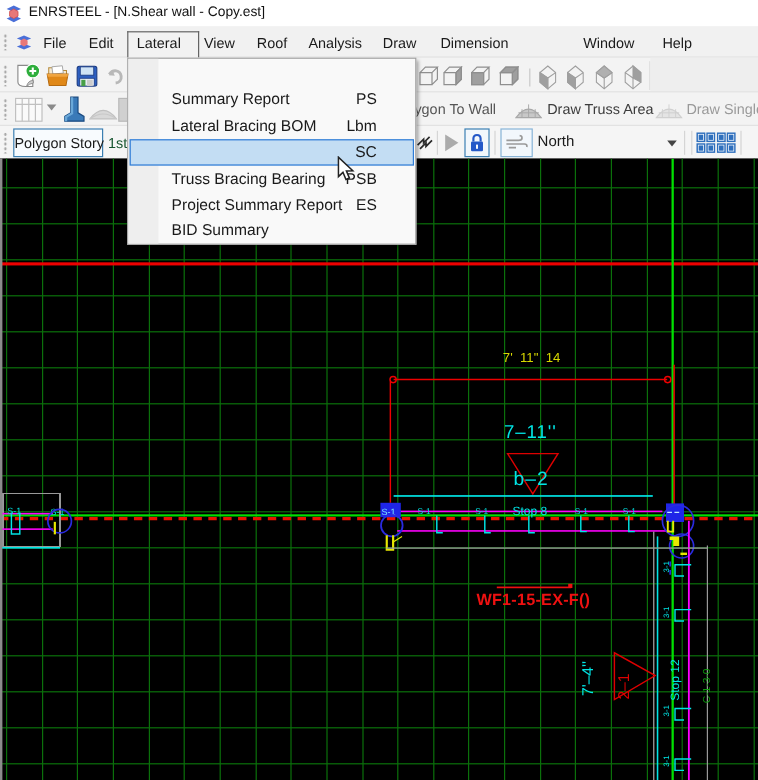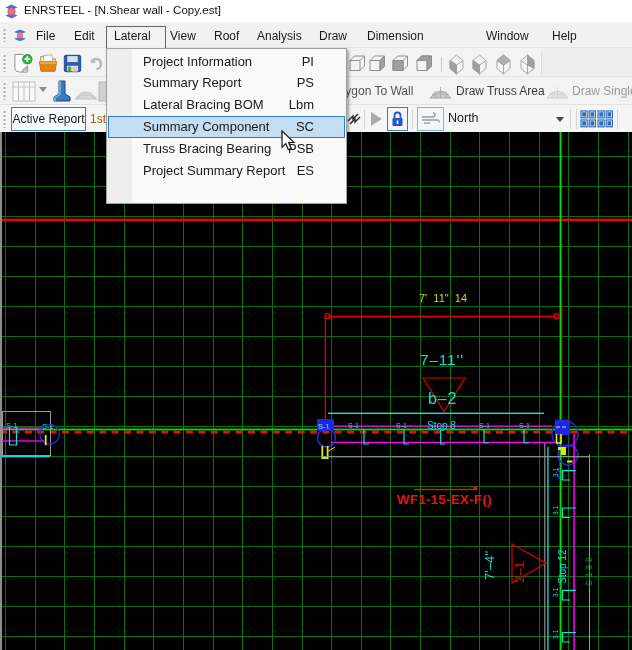--- a/index.html
+++ b/index.html
@@ -159,22 +159,22 @@
   </svg>
   <div class="abs" style="left:456px;top:7px;font-size:12px;color:#3c3c3c;">Draw Truss Area</div>
   <svg class="abs" style="left:546px;top:6px;" width="23" height="17">
     <path d="M1 15 Q11.5 1 22 15 Z" fill="#e4e4e4" stroke="#d0d0d0" stroke-width="1"></path>
     <path d="M11.5 4 L11.5 15 M6 8 L6 15 M17 8 L17 15 M3 11 L20 11" stroke="#d0d0d0" stroke-width="0.8"></path>
   </svg>
   <div class="abs" style="left:572px;top:7px;font-size:12px;color:#9a9a9a;">Draw Single</div>
 </div>
 <div id="row3" class="abs">
   <div class="abs grip" style="left:3px;top:5px;height:18px;"></div>
-  <div class="abs" style="left:11px;top:2px;width:75px;height:24px;background:#f8fbfe;border:1px solid #3c7fb1;font-size:12px;color:#1a1a1a;text-align:center;line-height:22px;">Active Report</div>
-  <div class="abs" style="left:90px;top:7px;font-size:12px;color:#a16207;">1st</div>
+  <div class="abs" style="left:11px;top:2px;width:75px;height:24px;background:#f8fbfe;border:1px solid #3c7fb1;font-size:12px;color:#1a1a1a;text-align:center;line-height:22px;">Polygon Story</div>
+  <div class="abs" style="left:90px;top:7px;font-size:12px;color:#14532d;">1st</div>
 
   <svg class="abs" style="left:345px;top:6px;" width="17" height="17">
     <path d="M3 10 L8 5 L8 8 L13 3" fill="none" stroke="#2a2a2a" stroke-width="1.4"></path>
     <path d="M5 13 L10 8 L10 11 L15 6" fill="none" stroke="#2a2a2a" stroke-width="1.4"></path>
   </svg>
   <div class="abs" style="left:364px;top:4px;width:1px;height:20px;background:#d5d5d5;"></div>
   <div class="abs" style="left:371px;top:7px;width:0;height:0;border-top:7px solid transparent;border-bottom:7px solid transparent;border-left:11px solid #ababab;"></div>
 
   <div class="abs" style="left:387px;top:2px;width:21px;height:24px;background:#f2f7fc;border:1px solid #3c7fb1;"></div>
   <svg class="abs" style="left:391px;top:6px;" width="13" height="16">
@@ -368,37 +368,35 @@
     <text x="397" y="372" font-size="13.5" font-weight="bold" fill="#ee1111" font-family="Liberation Sans" letter-spacing="0.2">WF1-15-EX-F()</text>
   </svg>
 </div>
 <div class="abs" style="left:0;top:132px;width:2px;height:518px;background:#8c8c8c;z-index:3;"></div>
 <svg class="abs" style="left:281px;top:130px;z-index:30;" width="16" height="22">
   <path d="M1 1 L1 17.2 L4.8 13.6 L7.3 19.6 L10.2 18.4 L7.7 12.5 L13 12.3 Z" fill="#ffffff" stroke="#222222" stroke-width="1.3"></path>
 </svg>
 <div id="dropdown" class="abs">
   <div id="gutter"></div>
   <div id="hl"></div>
-  <div class="mrow" style="top:1.6px;">
-      <span class="lab">Project Information</span>
-      <span class="sc">PI</span>
-    </div>
   <div class="mrow" style="top:45.2px;">
       <span class="lab">Lateral Bracing BOM</span>
       <span class="sc">Lbm</span>
     </div>
   <div class="mrow" style="top:23.4px;">
       <span class="lab">Summary Report</span>
       <span class="sc">PS</span>
     </div>
   <div class="mrow" style="top:67px;">
-      <span class="lab">Summary Component</span>
       <span class="sc">SC</span>
     </div>
   <div class="mrow" style="top:88.8px;">
       <span class="lab">Truss Bracing Bearing</span>
       <span class="sc">PSB</span>
     </div>
   <div class="mrow" style="top:110.6px;">
       <span class="lab">Project Summary Report</span>
       <span class="sc">ES</span>
     </div>
+  <div class="mrow" style="top:132.4px;">
+      <span class="lab">BID Summary</span>
+    </div>
 </div>
 
 </body></html>

